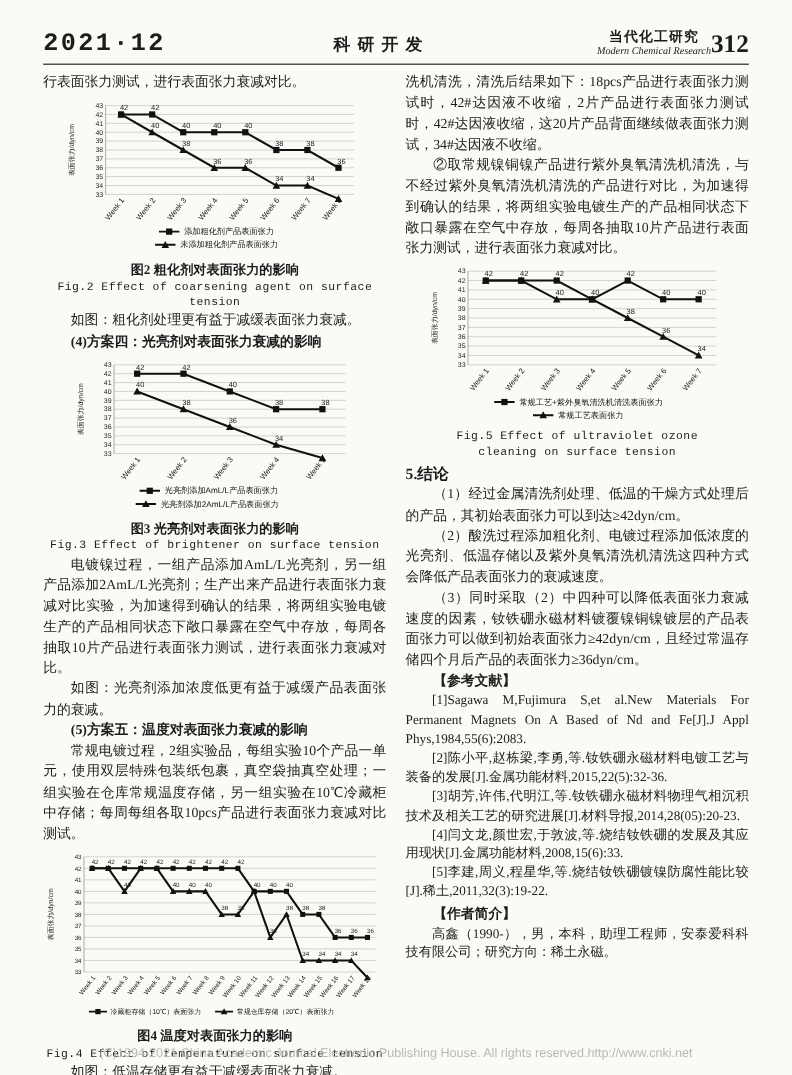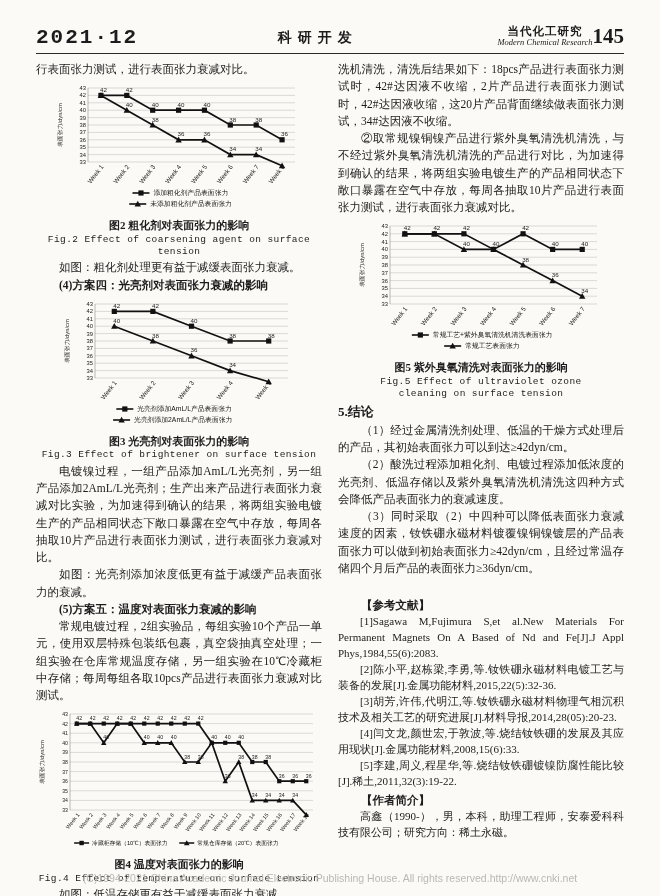--- a/index.html
+++ b/index.html
@@ -18,41 +18,41 @@
   
   .cols{display:flex;gap:16px;padding:7px 36px 0 36px;}
   .col{width:286px;font-size:11.5px;line-height:1.5;text-align:justify;}
   p{margin:0;}
   .ind{text-indent:2em;}
   .bold{font-weight:bold;}
   .capcn{text-align:center;font-weight:bold;font-size:11px;margin-top:1px;}
   .capen{text-align:center;font-size:9.5px;font-family:"Liberation Mono",monospace;letter-spacing:0.4px;line-height:1.3;margin-bottom:1px;}
   .chart-wrap{display:flex;justify-content:center;margin:2px 0 0 0;}
   .sec-head{font-weight:bold;font-size:13px;margin-top:2px;}
-  .refs-head{font-weight:bold;margin-top:20px;}
+  .refs-head{font-weight:bold;margin-top:0;}
   .auth-head{font-weight:bold;margin-top:2px;}
   .ref{font-size:11px;line-height:1.45;text-indent:2em;}
   
   .foot{position:absolute;left:30px;right:30px;bottom:12px;display:flex;justify-content:center;color:#b9b8b4;font-size:10.5px;font-family:"Liberation Sans",sans-serif;}
   svg text{font-family:"Liberation Sans",sans-serif;}
 </style>
 </head>
 <body>
 
 <div class="page">
 
   <div class="hdr">
     <div class="issue">2021·12</div>
     <div class="section">科研开发</div>
     <div class="right">
       <div class="jn">
         <div class="cn">当代化工研究</div>
         <div class="en">Modern Chemical Research</div>
       </div>
-      <div class="pno">145</div>
+      <div class="pno">312</div>
     </div>
   </div>
   <div class="rule"></div>
 
   <div class="cols">
 
     <div class="col">
       <p>行表面张力测试，进行表面张力衰减对比。</p>
 
       <div class="chart-wrap">
@@ -392,21 +392,20 @@
             <polygon points="226.21428571428572,75.00000000000001 223.01428571428573,80.8 229.4142857142857,80.8" fill="#111111"></polygon>
             <text x="228.71428571428572" y="74.8" text-anchor="middle" font-size="6.2" fill="#222">34</text>
             <line x1="55.860000000000014" y1="117" x2="72.86000000000001" y2="117" stroke="#111111" stroke-width="1.6"></line>
             <rect x="61.76000000000001" y="114.4" width="5.2" height="5.2" fill="#111111"></rect>
             <text x="76.86000000000001" y="119.2" font-size="6.8" fill="#111">常规工艺+紫外臭氧清洗机清洗表面张力</text>
             <line x1="88.16" y1="128" x2="105.16" y2="128" stroke="#111111" stroke-width="1.6"></line>
             <polygon points="96.66,124.80000000000001 93.46000000000001,130.6 99.85999999999999,130.6" fill="#111111"></polygon>
             <text x="109.16" y="130.2" font-size="6.8" fill="#111">常规工艺表面张力</text>
           </svg>
       </div>
-      <div class="capcn">图5 紫外臭氧清洗对表面张力的影响</div>
       <div class="capen" style="width:82%;margin:0 auto;">Fig.5 Effect of ultraviolet ozone cleaning on surface tension</div>
 
       <p class="sec-head">5.结论</p>
       <p class="ind">（1）经过金属清洗剂处理、低温的干燥方式处理后的产品，其初始表面张力可以到达≥42dyn/cm。</p>
       <p class="ind">（2）酸洗过程添加粗化剂、电镀过程添加低浓度的光亮剂、低温存储以及紫外臭氧清洗机清洗这四种方式会降低产品表面张力的衰减速度。</p>
       <p class="ind">（3）同时采取（2）中四种可以降低表面张力衰减速度的因素，钕铁硼永磁材料镀覆镍铜镍镀层的产品表面张力可以做到初始表面张力≥42dyn/cm，且经过常温存储四个月后产品的表面张力≥36dyn/cm。</p>
 
       <p class="refs-head ind">【参考文献】</p>
       <p class="ref">[1]Sagawa M,Fujimura S,et al.New Materials For Permanent Magnets On A Based of Nd and Fe[J].J Appl Phys,1984,55(6):2083.</p>
       <p class="ref">[2]陈小平,赵栋梁,李勇,等.钕铁硼永磁材料电镀工艺与装备的发展[J].金属功能材料,2015,22(5):32-36.</p>

